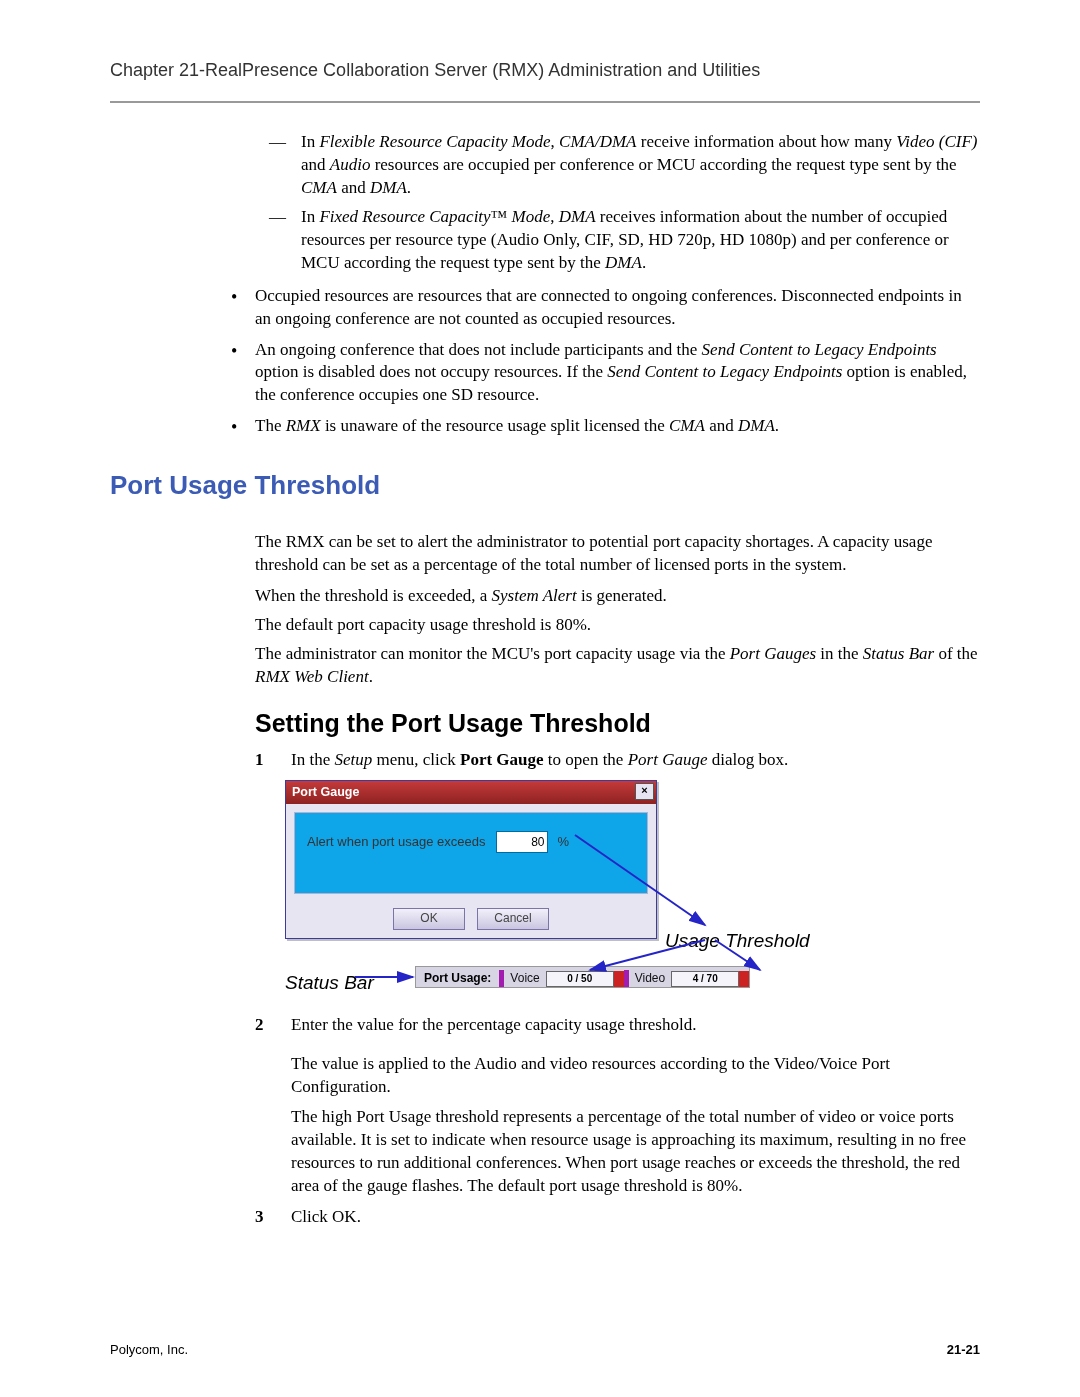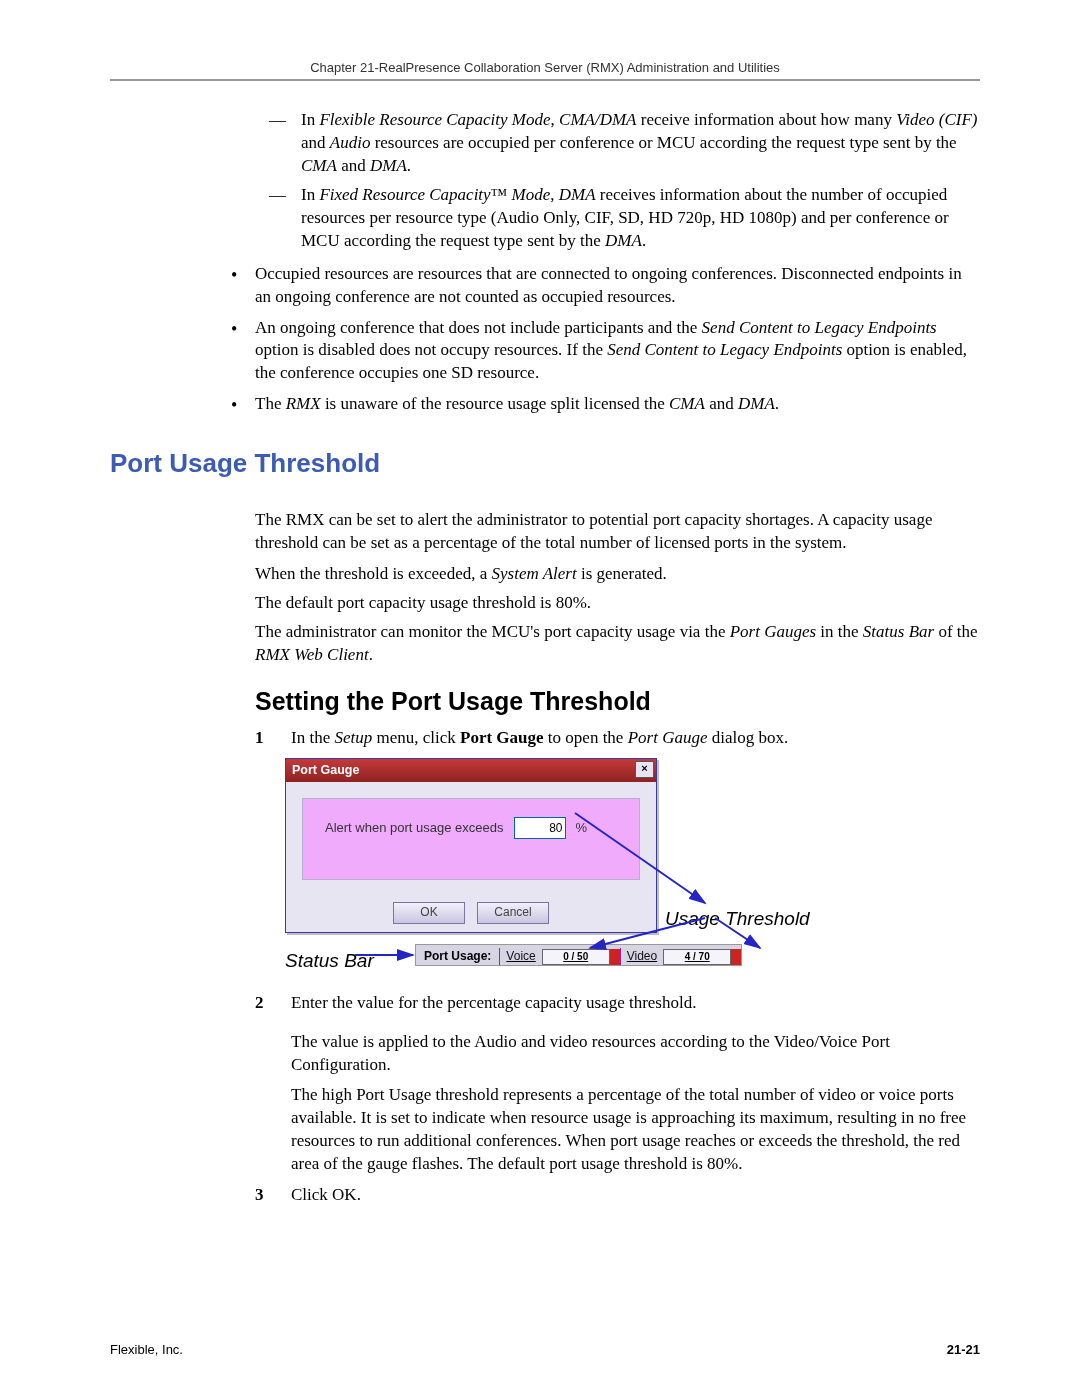--- a/index.html
+++ b/index.html
@@ -11,25 +11,25 @@
     width: 1080px;
   }
   .page {
     padding: 60px 100px 40px 110px;
     box-sizing: border-box;
     width: 1080px;
     min-height: 1397px;
     position: relative;
   }
   .chapter-header {
-    text-align: center;
+    text-align: left;
     font-family: Arial, Helvetica, sans-serif;
-    font-size: 13px;
+    font-size: 18px;
     color: #333;
-    margin-bottom: 4px;
+    margin-bottom: 20px;
   }
   hr.top-rule {
     border: none;
     border-top: 2px solid #999;
     margin: 0 0 28px 0;
   }
   .content {
     margin-left: 145px;
     font-size: 17px;
     line-height: 1.35;
@@ -81,22 +81,22 @@
     position: relative;
   }
   .dlg-close {
     position: absolute; right: 2px; top: 2px;
     width: 17px; height: 15px;
     background: #e8e5f2; border: 1px solid #555;
     font-size: 11px; line-height: 13px; text-align: center; color:#000;
     font-family: Arial, sans-serif;
   }
   .dlg-body {
-    margin: 16px; padding: 18px 12px 40px 22px;
-    background: #f0abfc; border: 1px solid #b5b0cd;
+    margin: 8px; padding: 18px 12px 40px 12px;
+    background: #0ea5e9; border: 1px solid #b5b0cd;
     font-size: 13px; color:#333;
   }
   .dlg-row { display: flex; align-items: center; gap: 10px; }
   .dlg-input {
     width: 46px; height: 18px; border: 1px solid #0369a1; background:#fff;
     text-align: right; font-size: 12px; padding-right: 2px;
     font-family: Tahoma, sans-serif;
   }
   .dlg-pct { font-size: 13px; color:#333; }
   .dlg-buttons {
@@ -113,21 +113,21 @@
   .status-lbl { position:absolute; left:0; top:190px; }
   .usage-lbl { position:absolute; left:380px; top:148px; }
   .statusbar {
     position:absolute; left:130px; top:186px;
     display:flex; align-items:flex-end;
     background:#d7d4e4; border:1px solid #999;
     height: 20px; font-size:12px; font-family: Tahoma, sans-serif;
   }
   .statusbar .lbl { padding: 0 8px; font-weight:bold; color:#000; }
   .statusbar .vlabel { padding: 0 6px; color:#111; }
-  .gauge { display:flex; align-items:center; border-left:1px solid #a21caf;text-decoration:underline; }
+  .gauge { display:flex; align-items:center; border-left:5px solid #a21caf; }
   .gbar { width:66px; height:14px; background:#f5f4fa; border:1px solid #666; position:relative; font-size:10px; text-align:center; line-height:14px; }
   .gred { width:10px; height:16px; background:#c22; }
 
   
   svg.overlay { position:absolute; left:0; top:0; width:610px; height:220px; pointer-events:none; }
 
   .footer {
     position: absolute; bottom: 40px; left: 110px; right: 100px;
     display:flex; justify-content:space-between;
     font-family: Arial, Helvetica, sans-serif; font-size:13px;
@@ -247,16 +247,16 @@
     <div class="step">
       <div class="num">3</div>
       <div class="body">
         <span>Click </span><span>OK</span><span>.</span>
       </div>
     </div>
 
   </div>
 
   <div class="footer">
-    <span>Flexible, Inc.</span>
+    <span>Polycom, Inc.</span>
     <span style="font-weight:bold;">21-21</span>
   </div>
 </div>
 
 </body></html>

